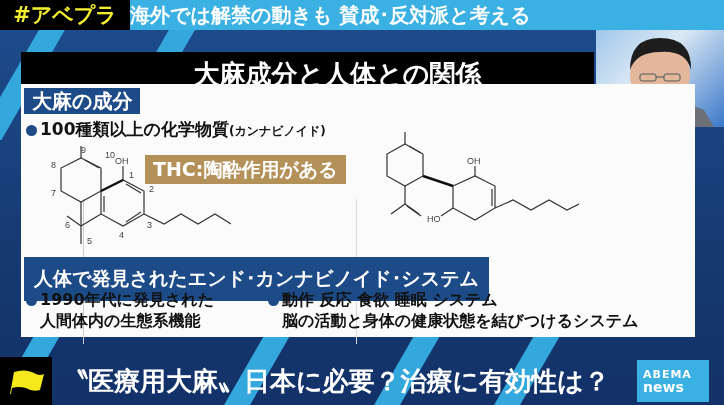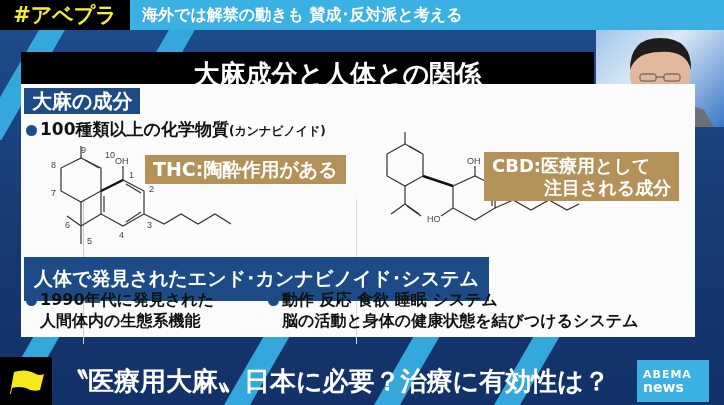--- a/index.html
+++ b/index.html
@@ -26,22 +26,22 @@
   .live {
     background: #b58e55; color: #fff; font-weight: bold; font-size: 22px;
     width: 85px; display: flex; align-items: center; justify-content: center;
     letter-spacing: 1px;
   }
   .tag {
     background: #000; color: #f3ee2f; font-weight: bold; font-size: 21px;
     width: 130px; display: flex; align-items: center; justify-content: center;
   }
   .topic {
-    flex: 1; background: #3bb0e3; color: #fff; font-weight: bold; font-size: 16px;
-    display: flex; align-items: center; padding-left: 12px; white-space: nowrap;
+    flex: 1; background: #3bb0e3; color: #fff; font-weight: bold; font-size: 20px;
+    display: flex; align-items: center; padding-left: 0; white-space: nowrap;
   }
   
   .board-title {
     position: absolute; left: 21px; top: 40px; width: 573px; height: 44px;
     background: #000; color: #fff; font-weight: bold; font-size: 26px;
     display: flex; align-items: center; justify-content: center; padding-left: 60px; margin-top: 12px;
   }
   .board {
     position: absolute; left: 21px; top: 84px; width: 674px; height: 253px;
     background: #fbfbfb;
@@ -183,24 +183,20 @@
       <line x1="96" y1="46" x2="96" y2="36"></line>
       <line x1="74" y1="78" x2="62" y2="86"></line>
       <line x1="113" y1="59" x2="113" y2="76"></line>
       <polyline points="116,78 134,70 152,80 170,70 188,80 200,74"></polyline>
     </g>
     <line x1="44" y1="46" x2="74" y2="56" stroke="#111" stroke-width="2.5"></line>
     <text x="88" y="34">OH</text>
     <text x="48" y="92">HO</text>
   </svg>
 
-  <div class="label-box" style="left:463px; top:68px; font-size:18px;">
-    <div>CBD:医療用として</div>
-    <div style="padding-left:52px;">注目される成分</div>
-  </div>
 
   <div class="section-head" style="left:3px; top:173px; height:44px; font-size:19px; padding:0 10px;">人体で発見されたエンド･カンナビノイド･システム</div>
 
   <div class="bullet-line" style="left:5px; top:205px; font-size:16px; line-height:21px;">
     <div><span class="bullet-dot"></span><span>1990年代に発見された</span></div>
     <div style="padding-left:14px;">人間体内の生態系機能</div>
   </div>
 
   <div class="bullet-line" style="left:247px; top:205px; font-size:16px; line-height:21px;">
     <div><span class="bullet-dot"></span><span>動作 反応 食欲 睡眠 システム</span></div>

